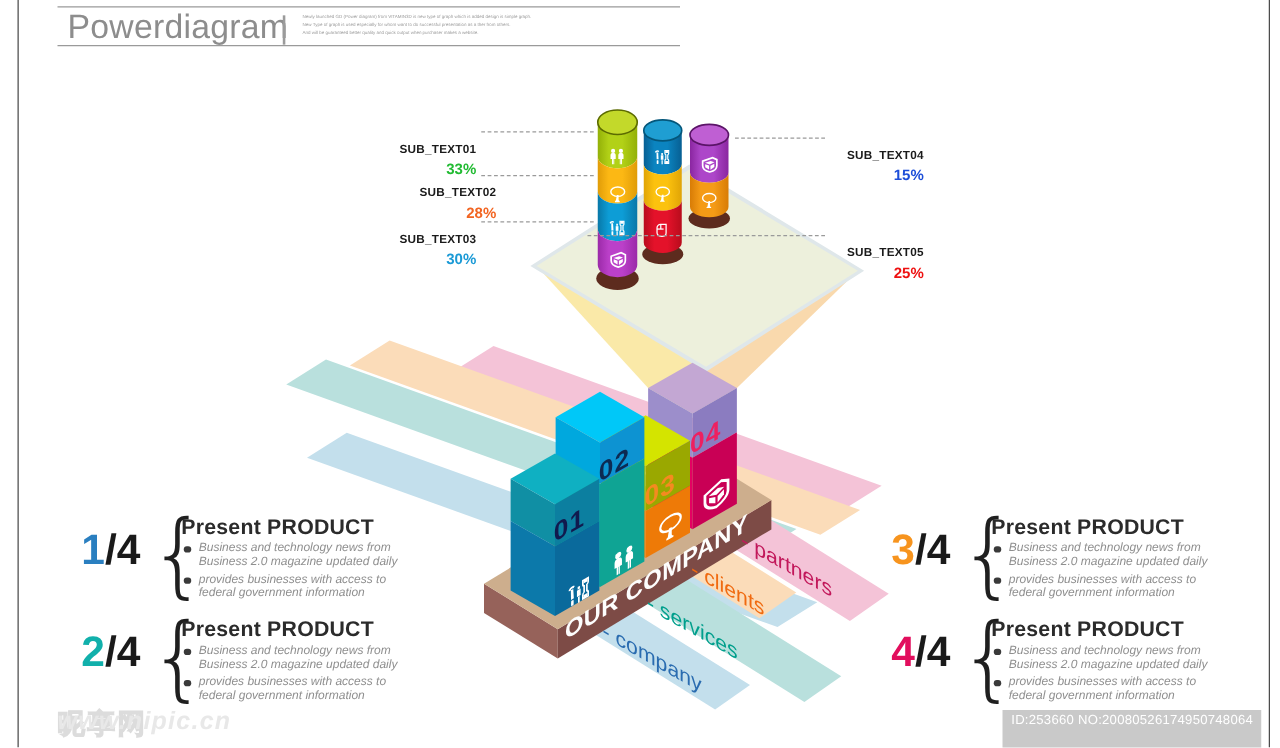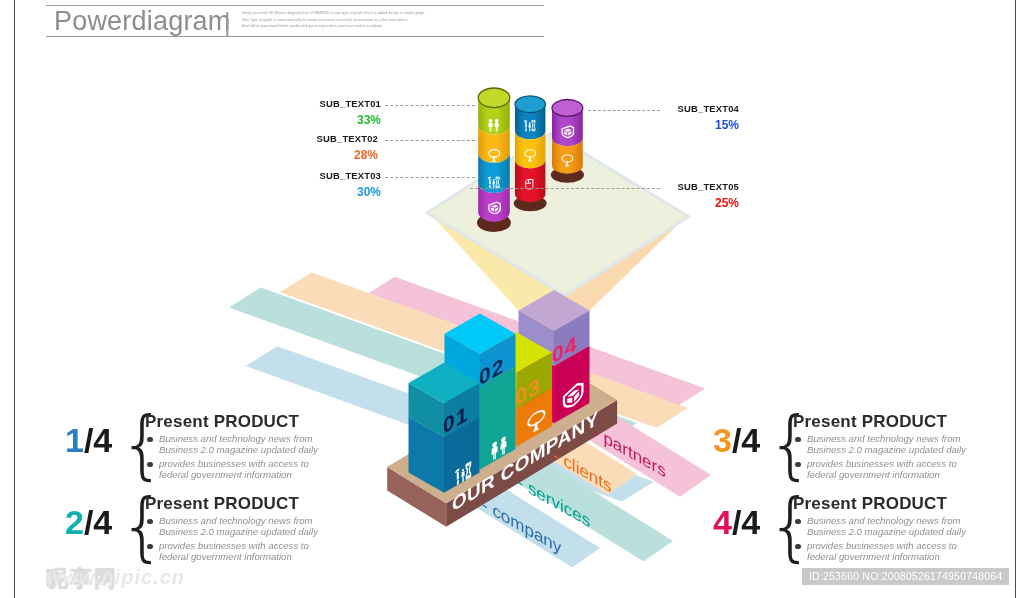--- a/index.html
+++ b/index.html
@@ -15,42 +15,42 @@
          letter-spacing:.2px;font-weight:400;line-height:28px;}
   #divider{position:absolute;left:178px;top:3px;font-size:25px;color:#9b9b9b;line-height:28px;}
   #desc{position:absolute;left:196px;top:5px;width:300px;font-size:3.6px;color:#9a9a9a;
         line-height:6.5px;}
   #desc div{white-space:nowrap;}
   
   .vline{position:absolute;top:0;width:1px;height:598px;background:#4c4c4c;}
   
   .stat{position:absolute;}
   .stat .lbl{font-size:9.4px;font-weight:bold;color:#1a1a1a;letter-spacing:.2px;
-             font-family:"Liberation Sans",sans-serif;}
+             font-family:"Liberation Sans",sans-serif;margin-top:15px;}
   .stat .val{font-size:12px;font-weight:bold;text-align:right;line-height:20px;margin-top:1px;}
   .dash{position:absolute;height:0;border-top:1px dashed #9a9a9a;}
   
   .prod{position:absolute;}
   .prod .frac{position:absolute;left:2px;top:6px;font-size:34px;font-weight:bold;line-height:44px;white-space:nowrap;}
   .prod .frac .d{color:#1a1a1a;}
   .prod .brace{position:absolute;font-size:74px;color:#1f1f1f;line-height:68px;font-weight:300;
                font-family:"DejaVu Sans",sans-serif;}
   .prod .body{position:absolute;width:200px;}
   .prod .ttl{font-size:17px;font-weight:bold;color:#2b2b2b;letter-spacing:.2px;line-height:17px;white-space:nowrap;}
   .prod .bul{position:relative;margin-top:4px;padding-left:14px;font-size:9.6px;color:#8f8f8f;
              line-height:10.6px;white-space:nowrap;font-style:italic;}
   .prod .bul:before{content:"";position:absolute;left:2px;top:2.5px;width:5.5px;height:5.5px;
                     border-radius:50%;background:#3a3a3a;}
   
   #wm{position:absolute;left:46px;top:566px;font-size:20px;color:#e8e8e8;font-style:italic;
       font-weight:bold;letter-spacing:1px;}
   #wmcn{position:absolute;left:46px;top:564px;font-size:22px;color:#f2f2f2;font-weight:bold;
       letter-spacing:2px;-webkit-text-stroke:1px #dcdcdc;}
   #idtag{position:absolute;left:802px;top:568px;background:#c9c9c9;color:#ffffff;
-         font-size:10.5px;padding:2px 7px 3px 7px;letter-spacing:.2px;}
+         font-size:10.5px;padding:2px 7px 17px 7px;letter-spacing:.2px;}
 </style>
 </head>
 <body>
 
 <div id="stage">
 
   <div class="vline" style="left:14px"></div>
   <div class="vline" style="left:1015px"></div>
 
   <div id="hdr">
@@ -384,21 +384,21 @@
       <div class="bul"><span>Business and technology news from</span><br><span>Business 2.0 magazine updated daily</span></div>
       <div class="bul"><span>provides businesses with access to</span><br><span>federal government information</span></div>
     </div>
   </div>
 
   <div class="stat" style="left:306px;top:98px;width:75px;text-align:right">
     <div class="lbl">SUB_TEXT01</div>
     <div class="val" style="color:#22bb33">33%</div>
   </div>
   <div class="dash" style="left:385px;top:105px;width:90px"></div>
-  <div class="stat" style="left:303px;top:133px;width:75px;text-align:right">
+  <div class="stat" style="left:322px;top:133px;width:75px;text-align:right">
     <div class="lbl">SUB_TEXT02</div>
     <div class="val" style="color:#f26522">28%</div>
   </div>
   <div class="dash" style="left:385px;top:140px;width:90px"></div>
   <div class="stat" style="left:306px;top:170px;width:75px;text-align:right">
     <div class="lbl">SUB_TEXT03</div>
     <div class="val" style="color:#1b9ad6">30%</div>
   </div>
   <div class="dash" style="left:385px;top:177px;width:90px"></div>
 

